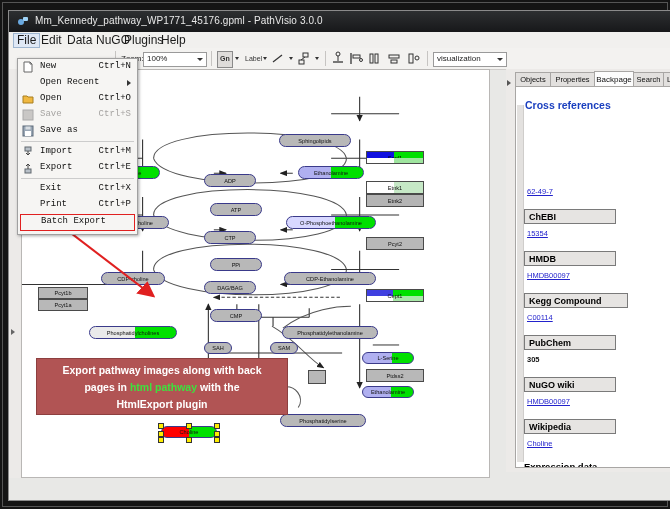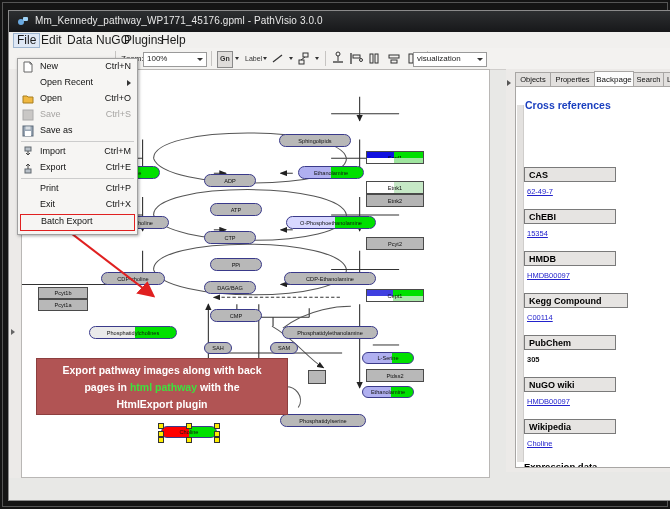--- a/index.html
+++ b/index.html
@@ -58,21 +58,21 @@
     border-top:1px solid #cfcdcb;}
   .hscroll{position:absolute;left:2px;top:1px;right:218px;height:9px;background:#e3e1df;
     border:1px solid #bdbbb9;}
   .hscroll .thumb{position:absolute;left:2px;top:1px;width:53%;height:5px;background:#c6c4c2;
     border:1px solid #a9a7a5;}
   .statustext{position:absolute;left:3px;top:12px;font-size:7.5px;color:#111;white-space:nowrap;}
 
   
   .filemenu{position:absolute;left:8px;top:47px;width:119px;background:#f6f5f3;
     border:1px solid #a0a0a0;box-shadow:1px 1px 3px rgba(0,0,0,.35);z-index:40;}
-  .fm-row{position:relative;height:16px;}
+  .fm-row{position:relative;height:16px;font-family:Liberation Mono, monospace;}
   .fm-row .fm-ic{position:absolute;left:4px;top:2px;width:12px;height:12px;}
   .fm-row .fm-lbl{position:absolute;left:22px;top:2px;font-size:9px;color:#111;}
   .fm-row .fm-acc{position:absolute;right:6px;top:2px;font-size:9px;color:#111;}
   .fm-row.disabled .fm-lbl,.fm-row.disabled .fm-acc{color:#a6a4a2;}
   .fm-row .fm-sub{position:absolute;right:6px;top:5px;width:0;height:0;
     border-top:3px solid transparent;border-bottom:3px solid transparent;border-left:4px solid #333;}
   .fm-sep{height:1px;background:#ccc;margin:2px 3px;}
   .fm-row.highlight{border:1.5px solid #e02020;}
 
   
@@ -188,21 +188,21 @@
       <svg class="tbbtn" style="left:378px;width:14px" viewBox="0 0 14 15">
         <rect x="2" y="4" width="10" height="3" fill="none" stroke="#333"></rect>
         <rect x="4" y="9" width="6" height="3" fill="none" stroke="#333"></rect>
       </svg>
       <svg class="tbbtn" style="left:398px;width:14px" viewBox="0 0 14 15">
         <rect x="2" y="3" width="4" height="9" fill="none" stroke="#333"></rect>
         <circle cx="10" cy="7" r="2" fill="none" stroke="#333"></circle>
       </svg>
 
       <div class="tb-sep" style="left:418px"></div>
-      <div class="combo" style="left:404px;width:72px">
+      <div class="combo" style="left:424px;width:72px">
         <span class="cval">visualization</span>
         <span class="carrow"></span>
       </div>
     </div>
 
     <div class="leftstrip">
       <div style="position:absolute;left:2px;top:260px;width:0;height:0;
         border-top:3px solid transparent;border-bottom:3px solid transparent;border-left:4px solid #666"></div>
     </div>
 
@@ -436,21 +436,20 @@
         <div class="tab" style="left:35px;width:43px">Properties</div>
         <div class="tab active" style="left:79px;width:38px">Backpage</div>
         <div class="tab" style="left:118px;width:29px">Search</div>
         <div class="tab" style="left:148px;width:31px">Legend</div>
       </div>
 
       <div class="backpanel">
         <div class="dock-scroll"></div>
         <div class="xrefs-title">Cross references</div>
 
-        <div class="xr-box" style="top:80px">CAS</div>
         <div class="xr-val" style="top:100px">62-49-7</div>
 
         <div class="xr-box" style="top:122px">ChEBI</div>
         <div class="xr-val" style="top:142px">15354</div>
 
         <div class="xr-box" style="top:164px">HMDB</div>
         <div class="xr-val" style="top:184px">HMDB00097</div>
 
         <div class="xr-box" style="top:206px;width:104px">Kegg Compound</div>
         <div class="xr-val" style="top:226px">C00114</div>
@@ -517,26 +516,26 @@
       <div class="fm-row">
         <svg class="fm-ic" viewBox="0 0 12 12">
           <rect x="3" y="7" width="6" height="4" fill="#b8c0c8" stroke="#60686f"></rect>
           <path d="M6 7 v-5 M4 4 l2-2 l2 2" fill="none" stroke="#444"></path>
         </svg>
         <span class="fm-lbl">Export</span>
         <span class="fm-acc">Ctrl+E</span>
       </div>
       <div class="fm-sep"></div>
       <div class="fm-row">
+        <span class="fm-lbl">Exit</span>
+        <span class="fm-acc">Ctrl+X</span>
+      </div>
+      <div class="fm-row">
         <span class="fm-lbl">Print</span>
         <span class="fm-acc">Ctrl+P</span>
       </div>
-      <div class="fm-row">
-        <span class="fm-lbl">Exit</span>
-        <span class="fm-acc">Ctrl+X</span>
-      </div>
       <div class="fm-row highlight" style="margin:1px 2px 3px 2px;height:15px">
         <span class="fm-lbl" style="left:20px;top:1px">Batch Export</span>
       </div>
     </div>
 
   </div>
 </div>
 
 </body></html>

